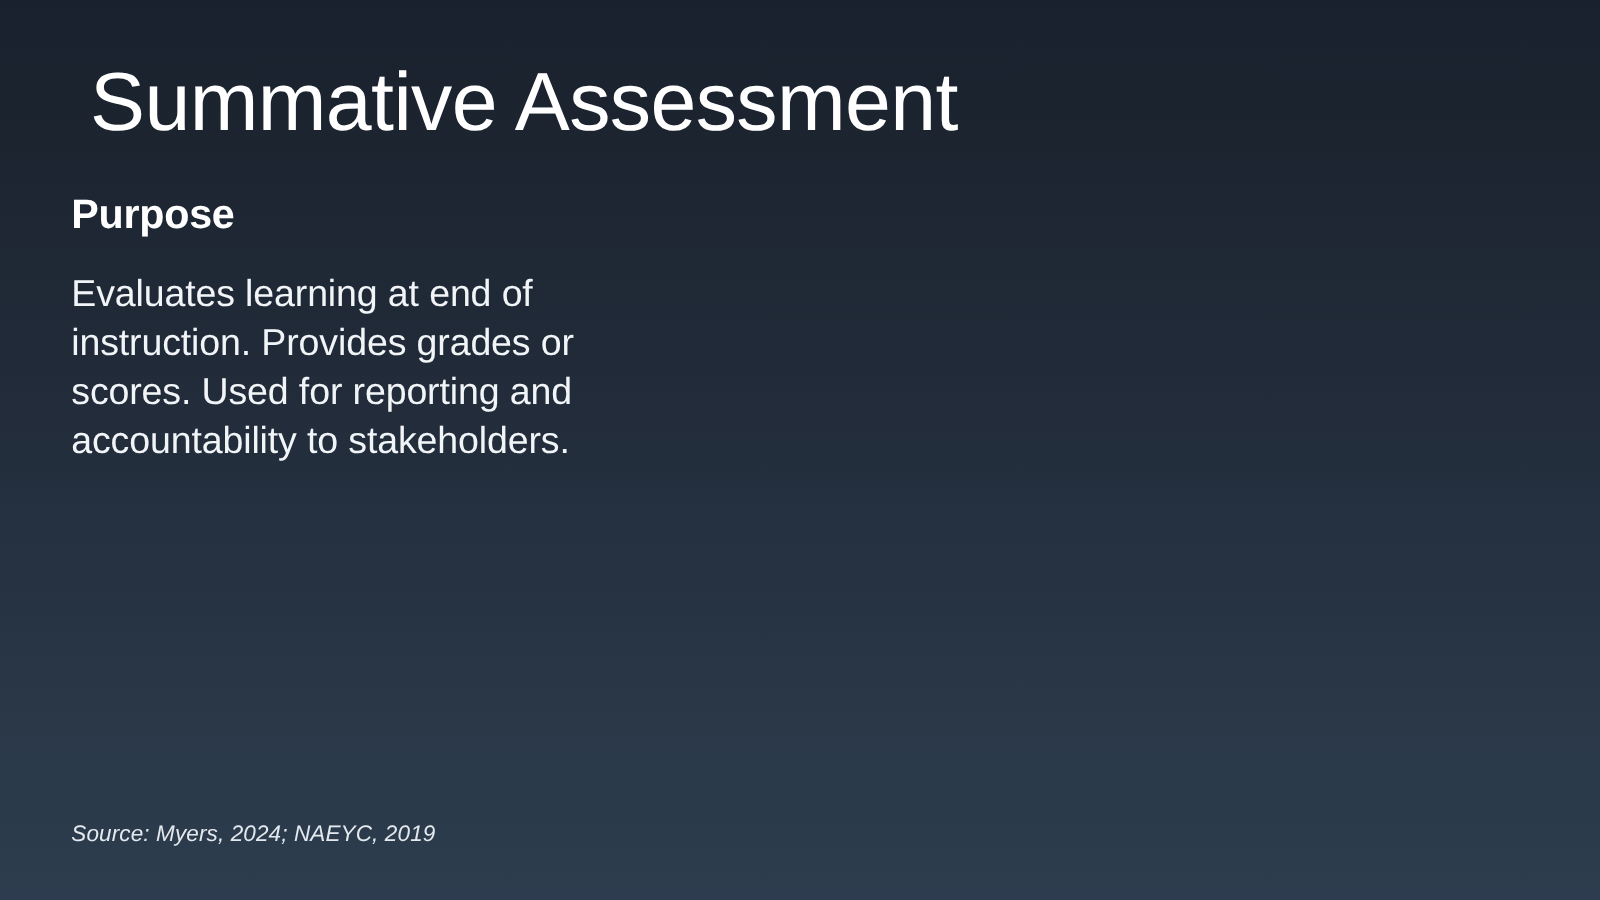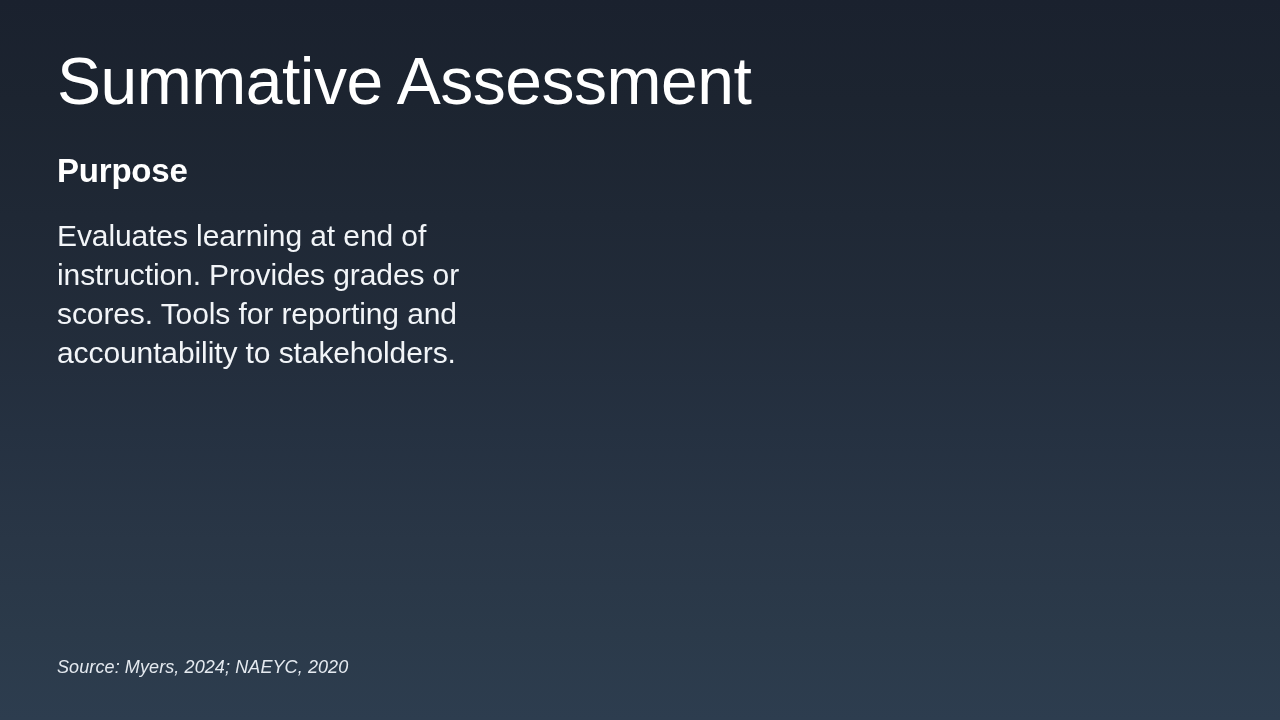--- a/index.html
+++ b/index.html
@@ -27,21 +27,21 @@
         #253141 60%,
         #293646 75%,
         #2b3a4a 88%,
         #2d3d4f 100%);
     overflow: hidden;
   }
 
   
   #slide-title {
     position: absolute;
-    left: 57px;
+    left: 72px;
     top: 48px;
     width: 1160px;
     font-size: 66px;
     font-weight: 300;
     line-height: 1.0;
     letter-spacing: -0.5px;
     color: #ffffff;
     white-space: nowrap;
   }
 
@@ -105,21 +105,21 @@
 <body>
 
 <div id="slide">
 
   <div id="slide-title">Summative Assessment</div>
 
   <div id="columns">
 
     <div class="column left">
       <h2 class="column-heading">Purpose</h2>
-      <p class="column-body">Evaluates learning at end of instruction. Provides grades or scores. Tools for reporting and accountability to stakeholders.</p>
+      <p class="column-body">Evaluates learning at end of instruction. Provides grades or scores. Used for reporting and accountability to stakeholders.</p>
     </div>
 
 
   </div>
 
-  <div id="source-note">Source: Myers, 2024; NAEYC, 2020</div>
+  <div id="source-note">Source: Myers, 2024; NAEYC, 2019</div>
 
 </div>
 
 </body></html>

